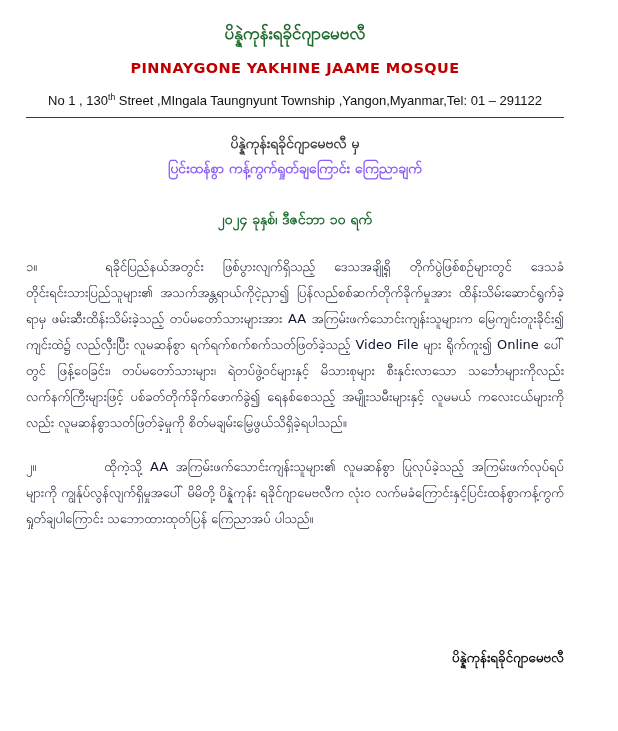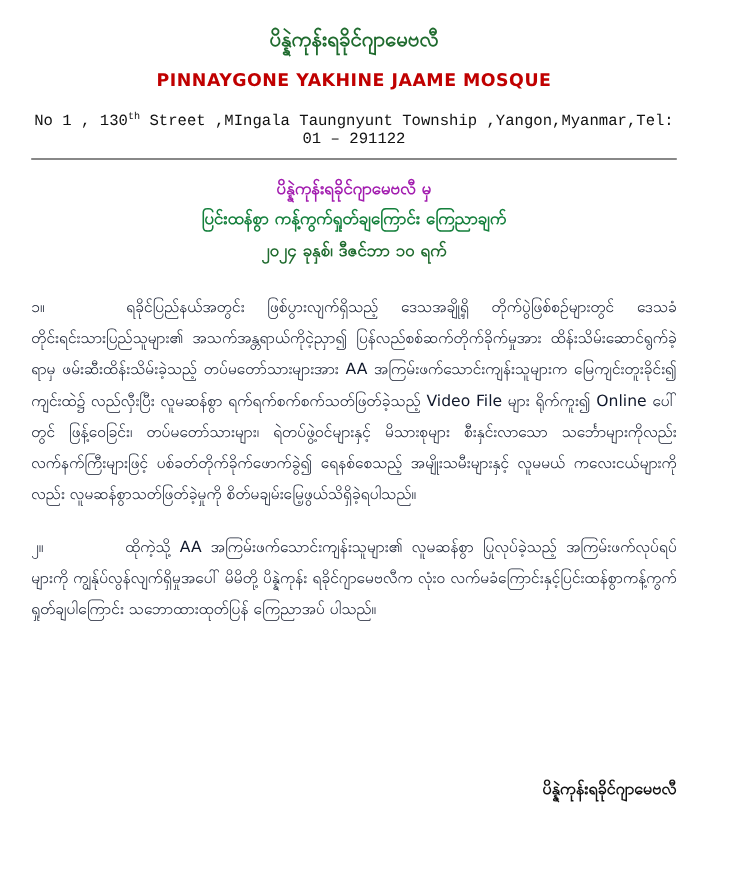--- a/index.html
+++ b/index.html
@@ -36,54 +36,55 @@
     font-size: 14.5px;
     font-weight: bold;
     letter-spacing: 0.4px;
     margin-top: 14px;
     text-align: center;
   }
   .address {
     color: #111111;
     font-size: 13px;
     margin-top: 16px;
-    font-family: Liberation Mono, monospace;
+    font-family: Liberation Sans, sans-serif;
     font-weight: normal;
   }
   .address sup {
     font-size: 8.5px;
     vertical-align: super;
   }
   .rule {
     border: none;
     border-top: 1.2px solid #3a3a3a;
     margin: 9px 0 0 0;
     width: 100%;
   }
   .subhead {
     text-align: center;
     margin-top: 13px;
   }
   .subhead .line1 {
-    color: #a21caf;
+    color: #404040;
     font-size: 14px;
     font-weight: bold;
     line-height: 24px;
   }
   .subhead .line2 {
-    color: #15803d;
+    color: #8b5cf6;
     font-size: 14px;
     font-weight: bold;
     line-height: 26px;
   }
   .subhead .line3 {
     color: #1f6b2e;
     font-size: 14px;
     font-weight: bold;
     line-height: 26px;
+    margin-top: 25px;
   }
   .body-text {
     margin-top: 22px;
     color: #0f172a;
     font-size: 13px;
     line-height: 26px;
     text-align: justify;
     text-justify: inter-word;
   }
   .para {

